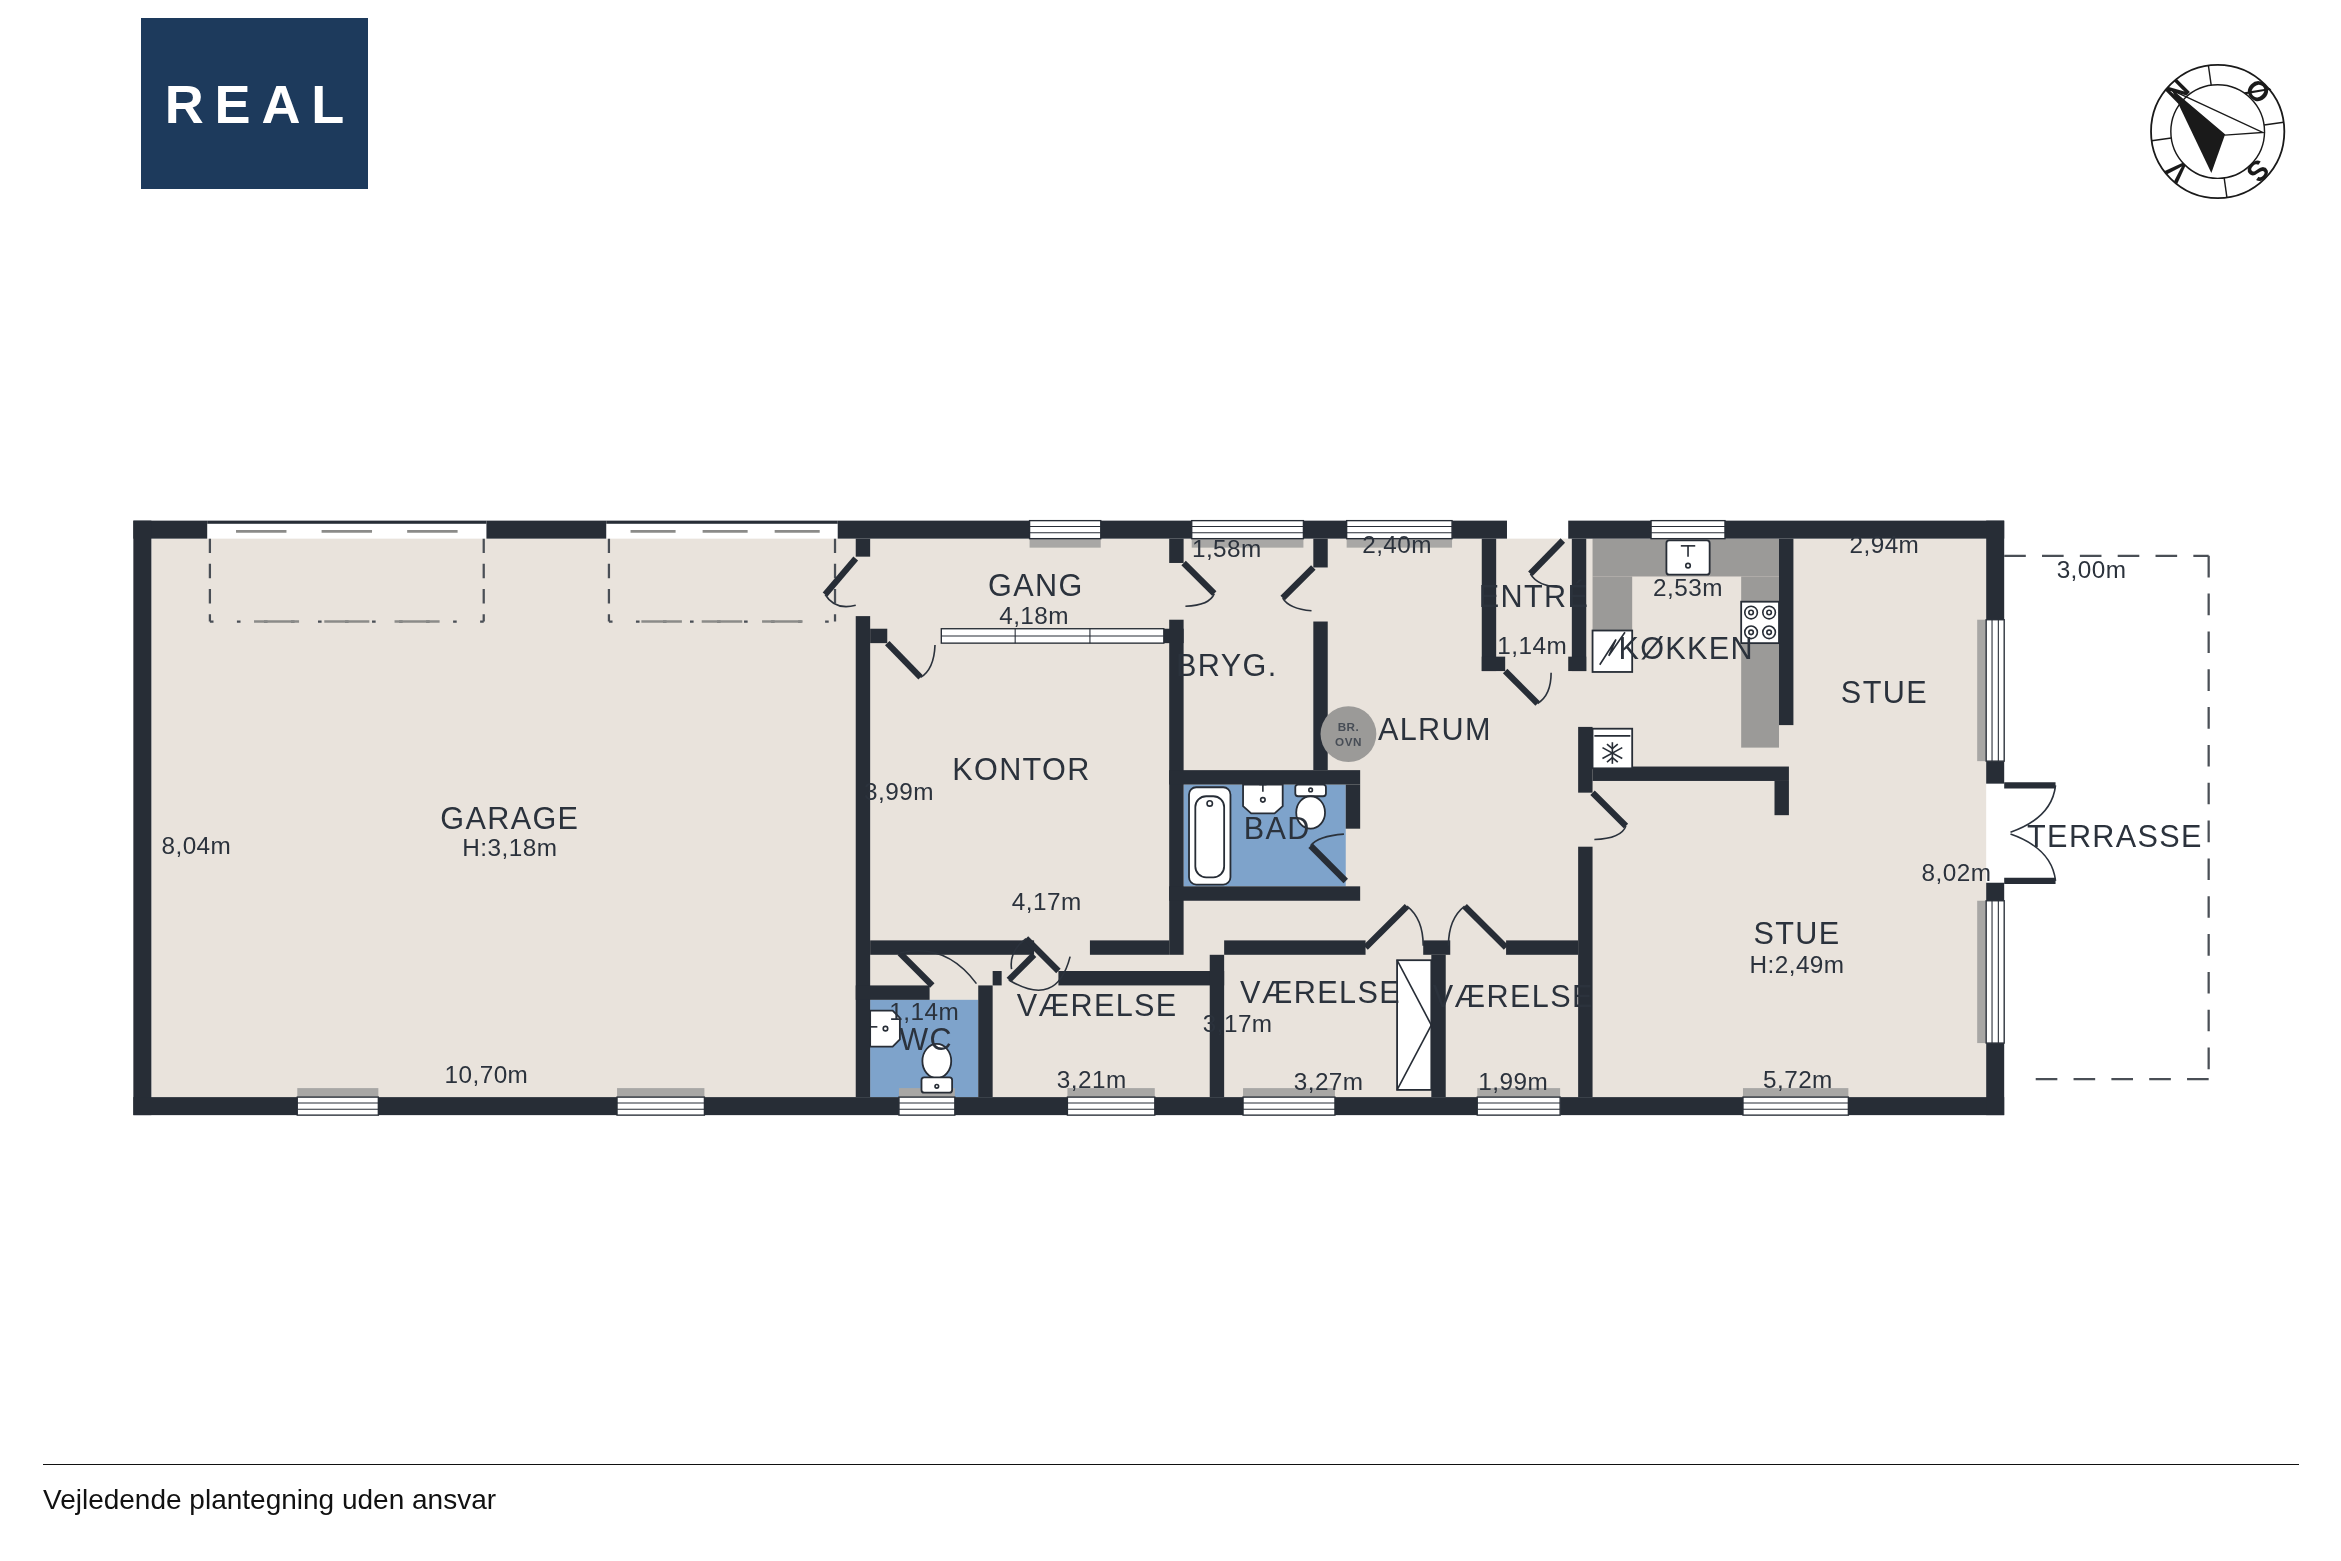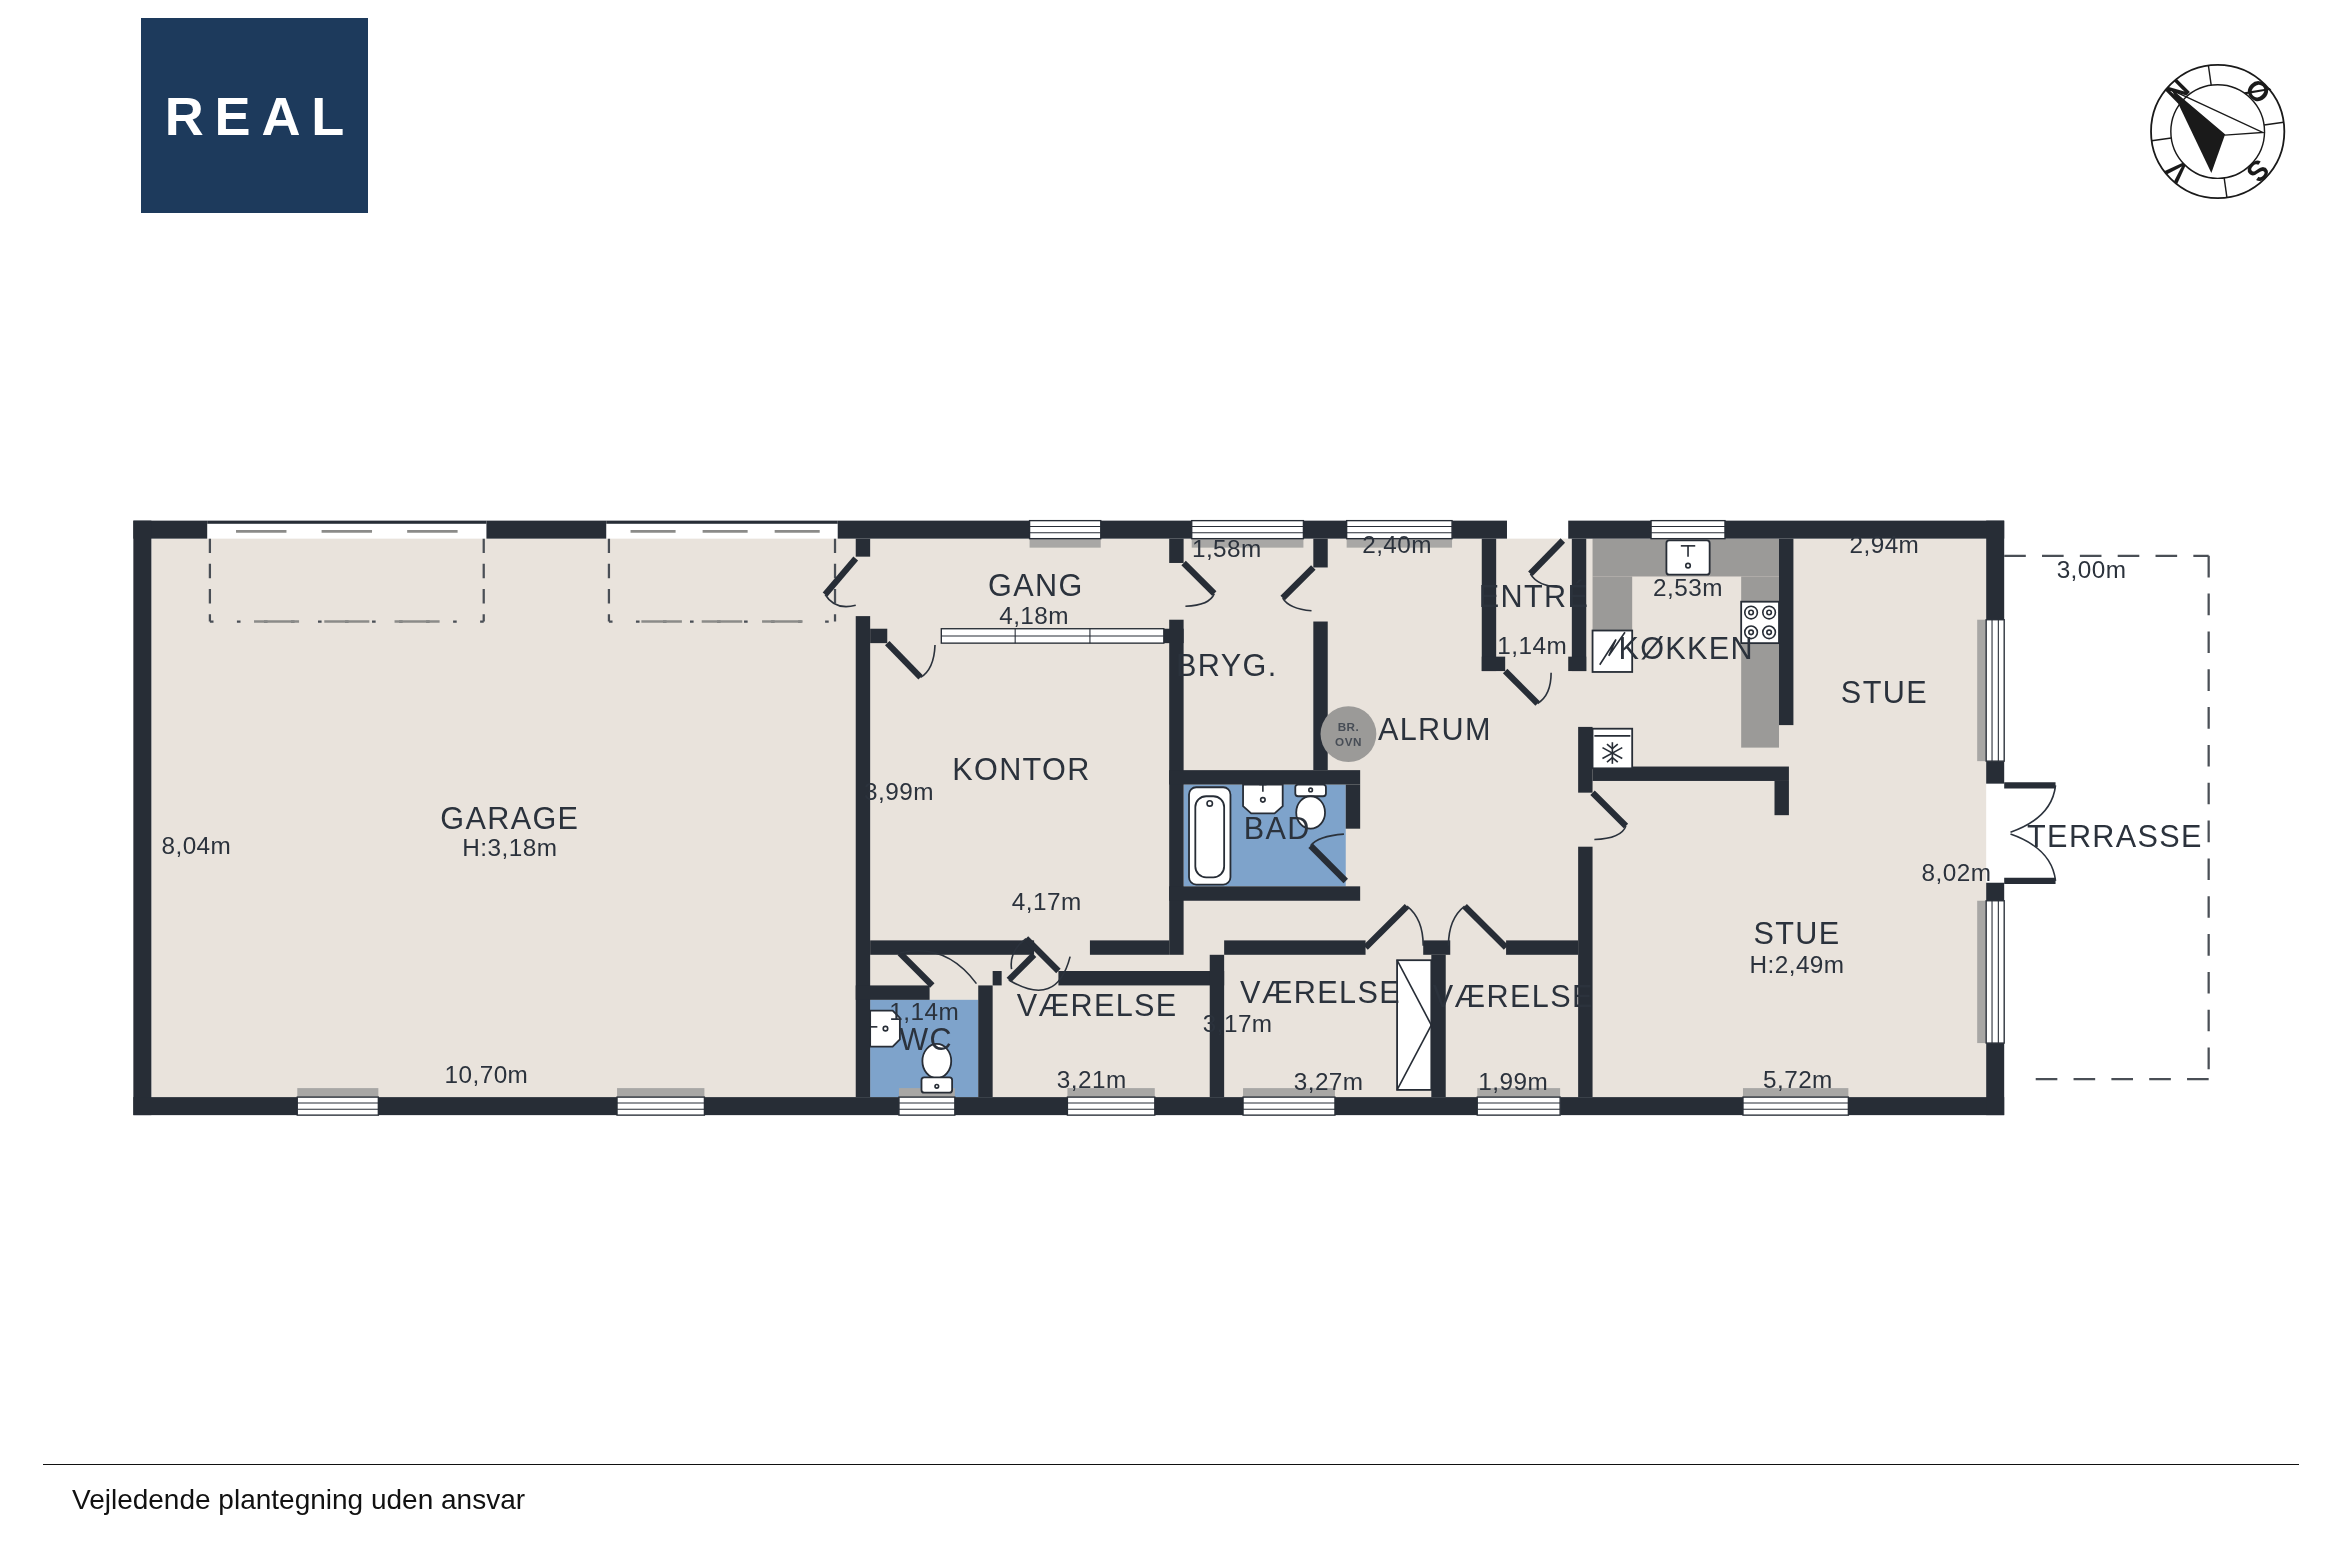--- a/index.html
+++ b/index.html
@@ -1,24 +1,24 @@
 <!DOCTYPE html>
 <html style="font-size:14.4px"><head>
 <meta charset="utf-8">
 <style>
   html,body{margin:0;padding:0;background:#ffffff;}
   .page{position:relative;width:2342px;height:1561px;background:#ffffff;overflow:hidden;
         font-family:"Liberation Sans", sans-serif;}
-  .logo{position:absolute;left:141px;top:18px;width:227px;height:195px;background:#1d3a5c;
+  .logo{position:absolute;left:141px;top:18px;width:227px;height:171px;background:#1d3a5c;
         display:flex;align-items:center;justify-content:center;}
   .logo span{color:#ffffff;font-size:54px;font-weight:bold;letter-spacing:10.8px;
         font-family:"Liberation Sans",sans-serif;transform:translateX(5.4px);}
   .footer-line{position:absolute;left:43px;right:43px;top:1464px;border-top:1.8px solid #111111;}
   .footer-text{position:absolute;left:43px;top:1484px;font-size:28px;color:#111111;
-        font-family:"Liberation Sans",sans-serif;margin-left:29px;}
+        font-family:"Liberation Sans",sans-serif;}
   svg{position:absolute;left:0;top:0;}
   text{font-family:"Liberation Sans",sans-serif;fill:#2b323c;}
   .room-label{font-size:34px;letter-spacing:1.5px;}
   .dim-label{font-size:27px;letter-spacing:0.5px;}
   .tiny-label{font-size:13px;font-weight:bold;fill:#474d56;letter-spacing:0.5px;}
   .compass-letter{font-size:31px;font-weight:600;fill:#1a1a1a;}
   .wall{fill:#272d36;}
   .floor{fill:#e9e3dc;}
   .wet{fill:#7ea3cb;}
   .counter{fill:#9b9a98;}

